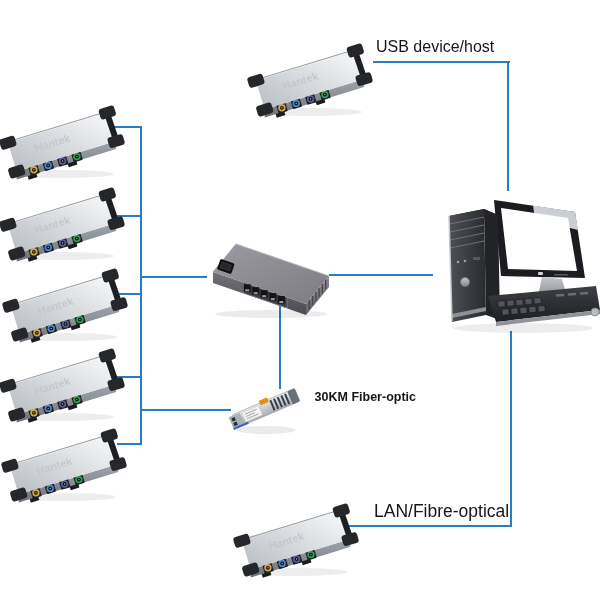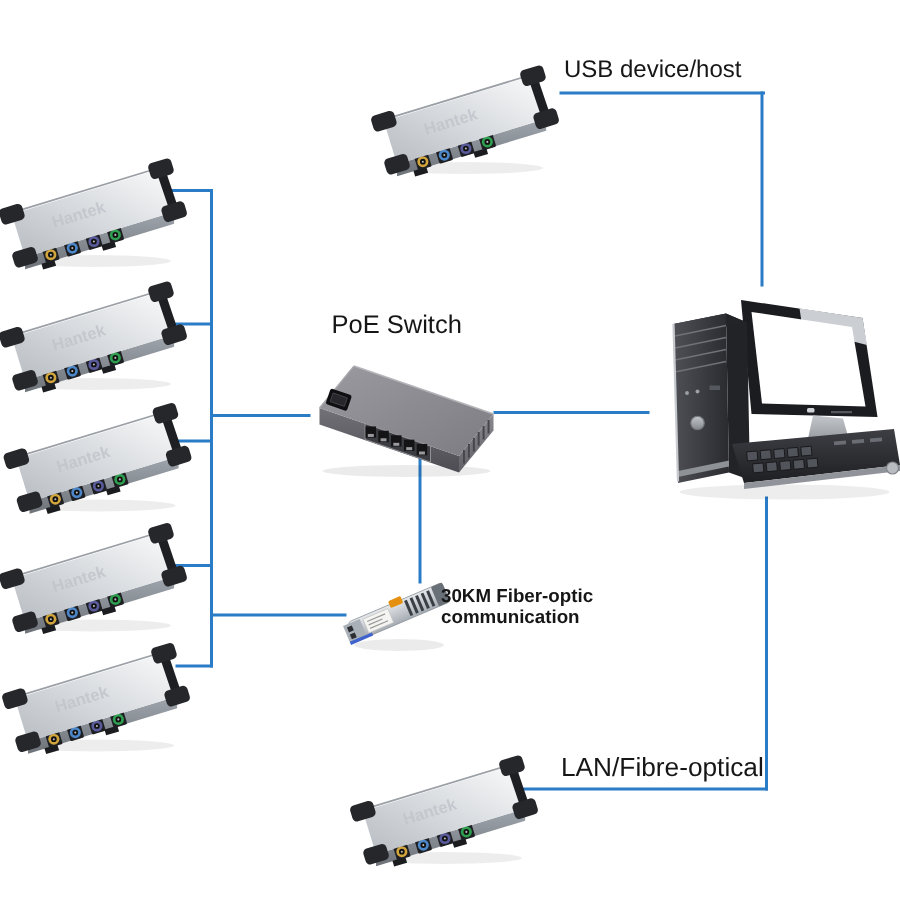--- a/index.html
+++ b/index.html
@@ -6,21 +6,21 @@
   #canvas{position:relative;width:600px;height:600px;background:#fff;overflow:hidden;
           font-family:"Liberation Sans",sans-serif;}
   .ln{position:absolute;background:var(--line,#2b7cc7);}
   .ln.h{height:2px;}
   .ln.v{width:2px;}
   .dev{position:absolute;overflow:visible;}
   .lbl{position:absolute;color:var(--label,#161616);white-space:nowrap;}
   .lbl-usb{left:376px;top:38px;font-size:16px;}
   .lbl-poe{left:221px;top:207px;font-size:17px;}
   .lbl-lan{left:374px;top:501px;font-size:17.5px;text-align:right;}
-  .lbl-fiber{left:294px;top:390px;width:122px;text-align:left;font-size:12.5px;
+  .lbl-fiber{left:294px;top:390px;width:122px;text-align:right;font-size:12.5px;
              font-weight:700;line-height:14px;white-space:normal;}
 </style>
 </head>
 <body>
 
 <div id="canvas" style="background: rgb(255, 255, 255);">
 
   <svg width="0" height="0" style="position:absolute">
     <defs>
       <linearGradient id="gTop" x1="1" y1="0" x2="0" y2="1">
@@ -251,20 +251,18 @@
       <g fill="#6a6d73">
         <rect x="118" y="104" width="8" height="2.5" transform="rotate(-5 122 105)"></rect>
         <rect x="130" y="103" width="8" height="2.5" transform="rotate(-5 134 104)"></rect>
         <rect x="142" y="102" width="8" height="2.5" transform="rotate(-5 146 103)"></rect>
       </g>
       <circle cx="157" cy="122" r="4" fill="#b9bcc1" stroke="#818489" stroke-width="0.8"></circle>
     </g>
   </svg>
 
   <div class="lbl lbl-usb">USB device/host</div>
-  <div class="lbl lbl-poe">PoE Switch</div>
   <div class="lbl lbl-fiber">
     <div>30KM Fiber-optic</div>
-    <div>communication</div>
   </div>
   <div class="lbl lbl-lan">LAN/Fibre-optical</div>
 
 </div>
 
 </body></html>

